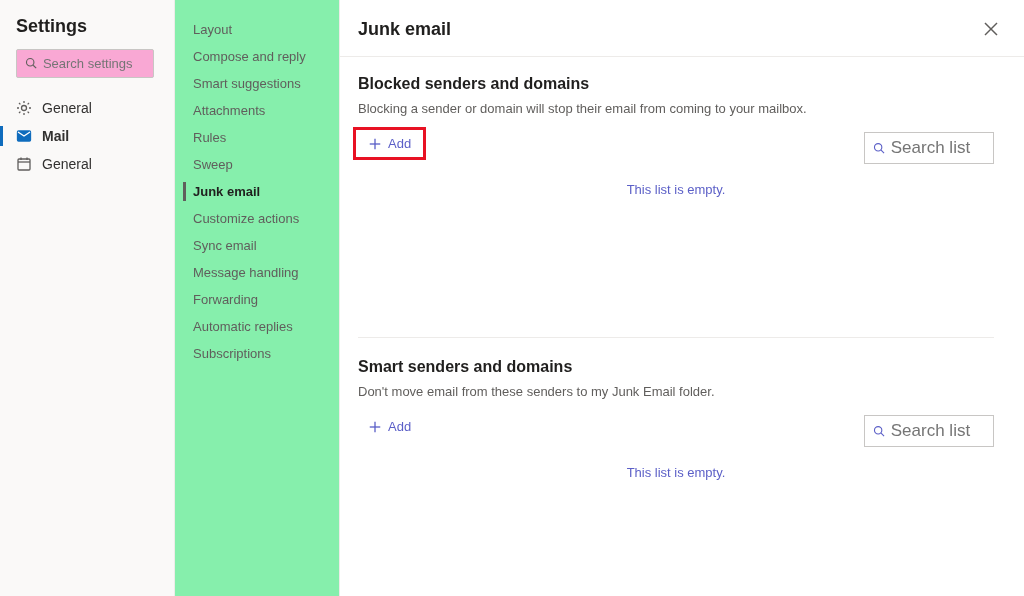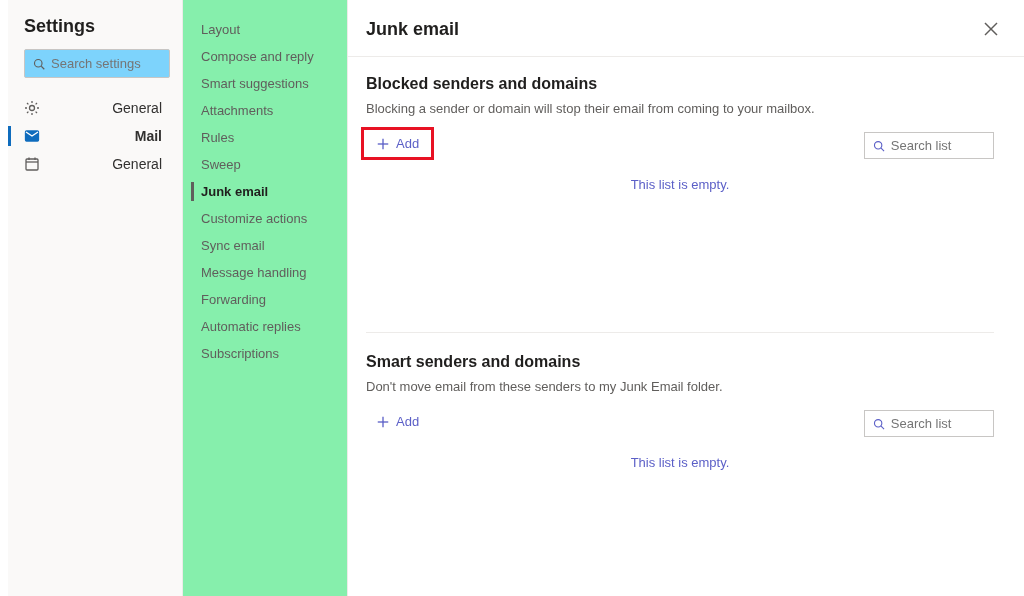--- a/index.html
+++ b/index.html
@@ -9,35 +9,34 @@
       color: #323130;
       background: #fff;
       width: 1024px;
       height: 596px;
       overflow: hidden;
       display: flex;
     }
     .col1 {
       width: 175px;
       background: #faf9f8;
-      padding: 16px 12px 16px 16px;
+      padding: 16px 20px 16px 16px;
       border-right: 1px solid #edebe9;
-      margin-left: 8px;
     }
     .col1 h1 {
       font-size: 18px;
       font-weight: 600;
       margin-bottom: 12px;
       color: #201f1e;
     }
     .search-box {
       display: flex;
-      align-items: flex-end;
+      align-items: flex-start;
       border: 1px solid #c8c6c4;
-      background: #7dd3fc;
+      background: #f9a8d4;
       border-radius: 2px;
       padding: 6px 8px;
       margin-bottom: 16px;
     }
     .search-box svg { width: 14px; height: 14px; margin-right: 6px; fill: none; stroke: #605e5c; stroke-width: 1.5; }
     .search-box input {
       border: none;
       outline: none;
       font-size: 13px;
       color: #605e5c;
@@ -47,21 +46,20 @@
     .cat-list { list-style: none; }
     .cat-item {
       display: flex;
       align-items: center;
       padding: 6px 8px 6px 10px;
       margin-left: -10px;
       cursor: pointer;
       color: #323130;
       font-size: 14px;
       position: relative;
-      justify-content: space-between;
     }
     .cat-item svg { width: 16px; height: 16px; margin-right: 10px; stroke: #605e5c; fill: none; stroke-width: 1.3; }
     .cat-item.active {
       font-weight: 600;
       color: #323130;
     }
     .cat-item.active::before {
       content: "";
       position: absolute;
       left: -6px;
@@ -159,21 +157,21 @@
       outline-offset: 2px;
     }
     .list-search {
       display: flex;
       align-items: center;
       border: 1px solid #c8c6c4;
       padding: 5px 8px;
       width: 130px;
     }
     .list-search svg { width: 14px; height: 14px; margin-right: 6px; stroke: #5b5fc7; fill: none; stroke-width: 1.5; }
-    .list-search input { border: none; outline: none; font-size: 13px; width: 100%; color: #0369a1; }
+    .list-search input { border: none; outline: none; font-size: 17px; width: 100%; color: #0369a1; }
     .empty-msg {
       text-align: center;
       font-size: 13px;
       color: #5b5fc7;
       padding: 8px 0 100px 0;
     }
     .section.safe .empty-msg { padding-bottom: 120px; }
     .divider { border-top: 1px solid #edebe9; margin: 0 0 20px 0; }
 
     

